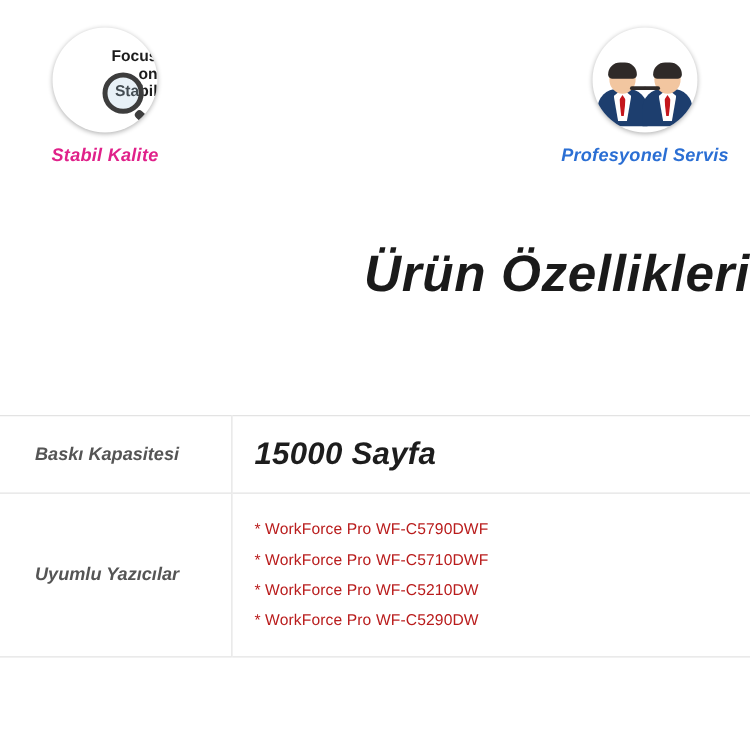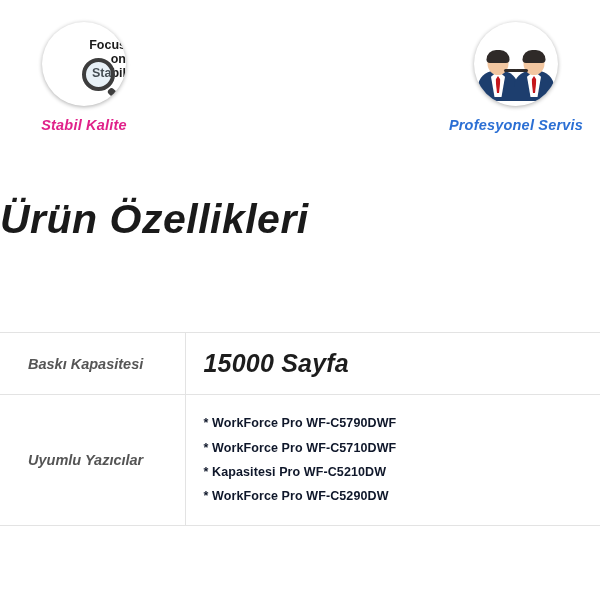--- a/index.html
+++ b/index.html
@@ -278,21 +278,21 @@
     border-radius: 2px;
     top: 17px;
   }
   .p-left { left: 4px; }
   .p-left .mic { right: 1px; }
   .p-right { right: 4px; }
   .p-right .mic { left: 1px; }
 
   
   .title {
-    text-align: left;
+    text-align: right;
     font-size: 41px;
     font-style: italic;
     font-weight: bold;
     color: #1a1a1a;
     letter-spacing: 0.5px;
     margin-top: 62px;
   }
 
   
   .spec-table {
@@ -327,22 +327,22 @@
     font-weight: bold;
     letter-spacing: 0.2px;
   }
   .printer-list {
     list-style: none;
     margin: 0;
     padding: 0;
   }
   .printer-list li {
     font-size: 12.5px;
-    font-weight: bold;
-    color: #0f172a;
+    font-weight: normal;
+    color: #b91c1c;
     line-height: 1.95;
     letter-spacing: 0.1px;
   }
 </style>
 </head>
 <body>
 
 <div class="page">
 
   <div class="features">
@@ -395,21 +395,21 @@
         <td class="spec-value">
           <span class="value-big">15000 Sayfa</span>
         </td>
       </tr>
       <tr>
         <td class="spec-label">Uyumlu Yazıcılar</td>
         <td class="spec-value">
           <ul class="printer-list">
             <li>* WorkForce Pro WF-C5790DWF</li>
             <li>* WorkForce Pro WF-C5710DWF</li>
-            <li>* Kapasitesi Pro WF-C5210DW</li>
+            <li>* WorkForce Pro WF-C5210DW</li>
             <li>* WorkForce Pro WF-C5290DW</li>
           </ul>
         </td>
       </tr>
     </tbody>
   </table>
 
 </div>
 
 </body></html>

